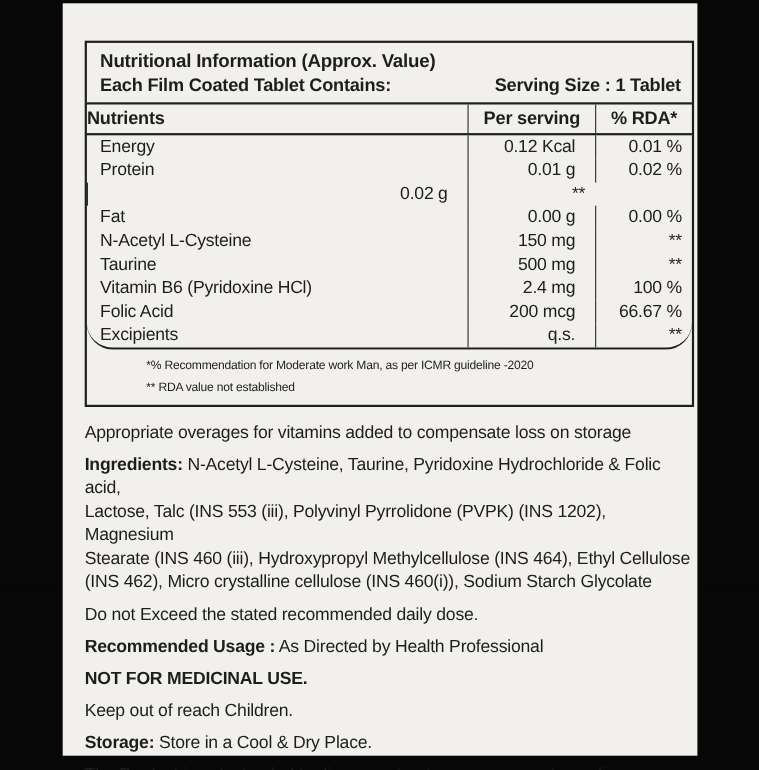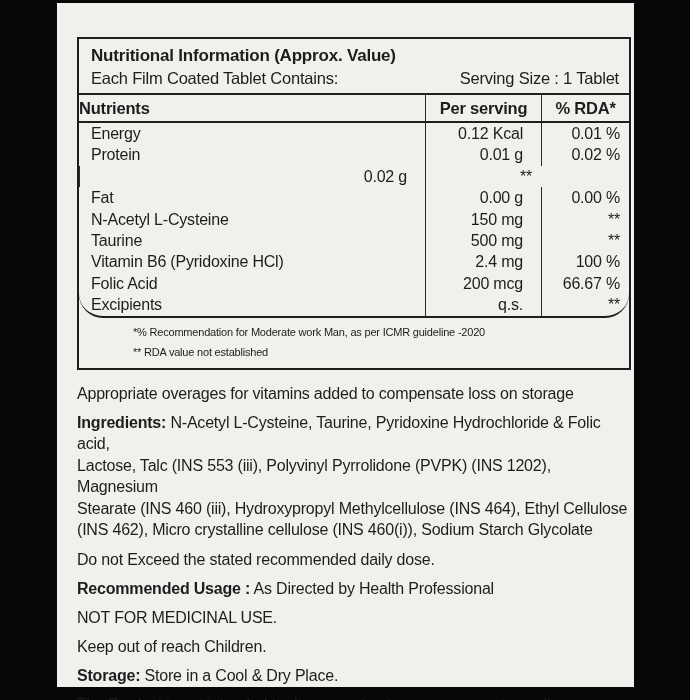--- a/index.html
+++ b/index.html
@@ -16,21 +16,21 @@
     letter-spacing:-0.2px;
     box-sizing:border-box;
   }
   
   .nutri-table {
     margin:34px 3px 0 20px;
     border:2px solid #1e1e1e;
   }
   .t-head { padding:5px 10px 3px 12px; border-bottom:2px solid #1e1e1e; }
   .t-title { font-weight:bold; font-size:17px; line-height:23px; }
-  .t-sub { display:flex; justify-content:space-between; font-weight:normal; font-size:16.5px; line-height:23px; }
+  .t-sub { display:flex; justify-content:space-between; font-weight:bold; font-size:16.5px; line-height:23px; }
   .t-cols {
     display:grid; grid-template-columns:1fr 116px 88px;
     border-bottom:2px solid #1e1e1e;
     font-weight:bold; font-size:16.5px;
   }
   .t-cols > div { line-height:26px; }
   .t-cols .cc1, .t-cols .cc2 { text-align:center; }
   .cc0 { }
   .cc1, .cc2 { border-left:1.5px solid #2b2b2b; }
   .t-body { border-bottom:2px solid #1e1e1e;border-radius:24px; }
@@ -39,21 +39,21 @@
   .row .cc0 { padding-left:12px; }
   .row .cc1 { text-align:right; padding-right:18px; }
   .row .cc2 { text-align:right; padding-right:9px; }
   .t-foot { padding:4px 10px 6px 12px; font-size:11px;margin-left:42px; }
   .t-foot div { line-height:20px; }
   
   .notes { padding:13px 6px 0 20px; font-size:16px; }
   .notes p { margin:0 0 8px; line-height:21px; }
   .notes b { font-weight:bold; }
   .ing-line, .disc-line { line-height:21.5px; }
-  .bold-line { font-weight:normal; }
+  .bold-line { font-weight:bold; }
 </style>
 </head>
 <body>
 
 <div class="canvas">
   <div class="paper">
 
     <div class="nutri-table">
       <div class="t-head">
         <div class="t-title">Nutritional Information (Approx. Value)</div>

